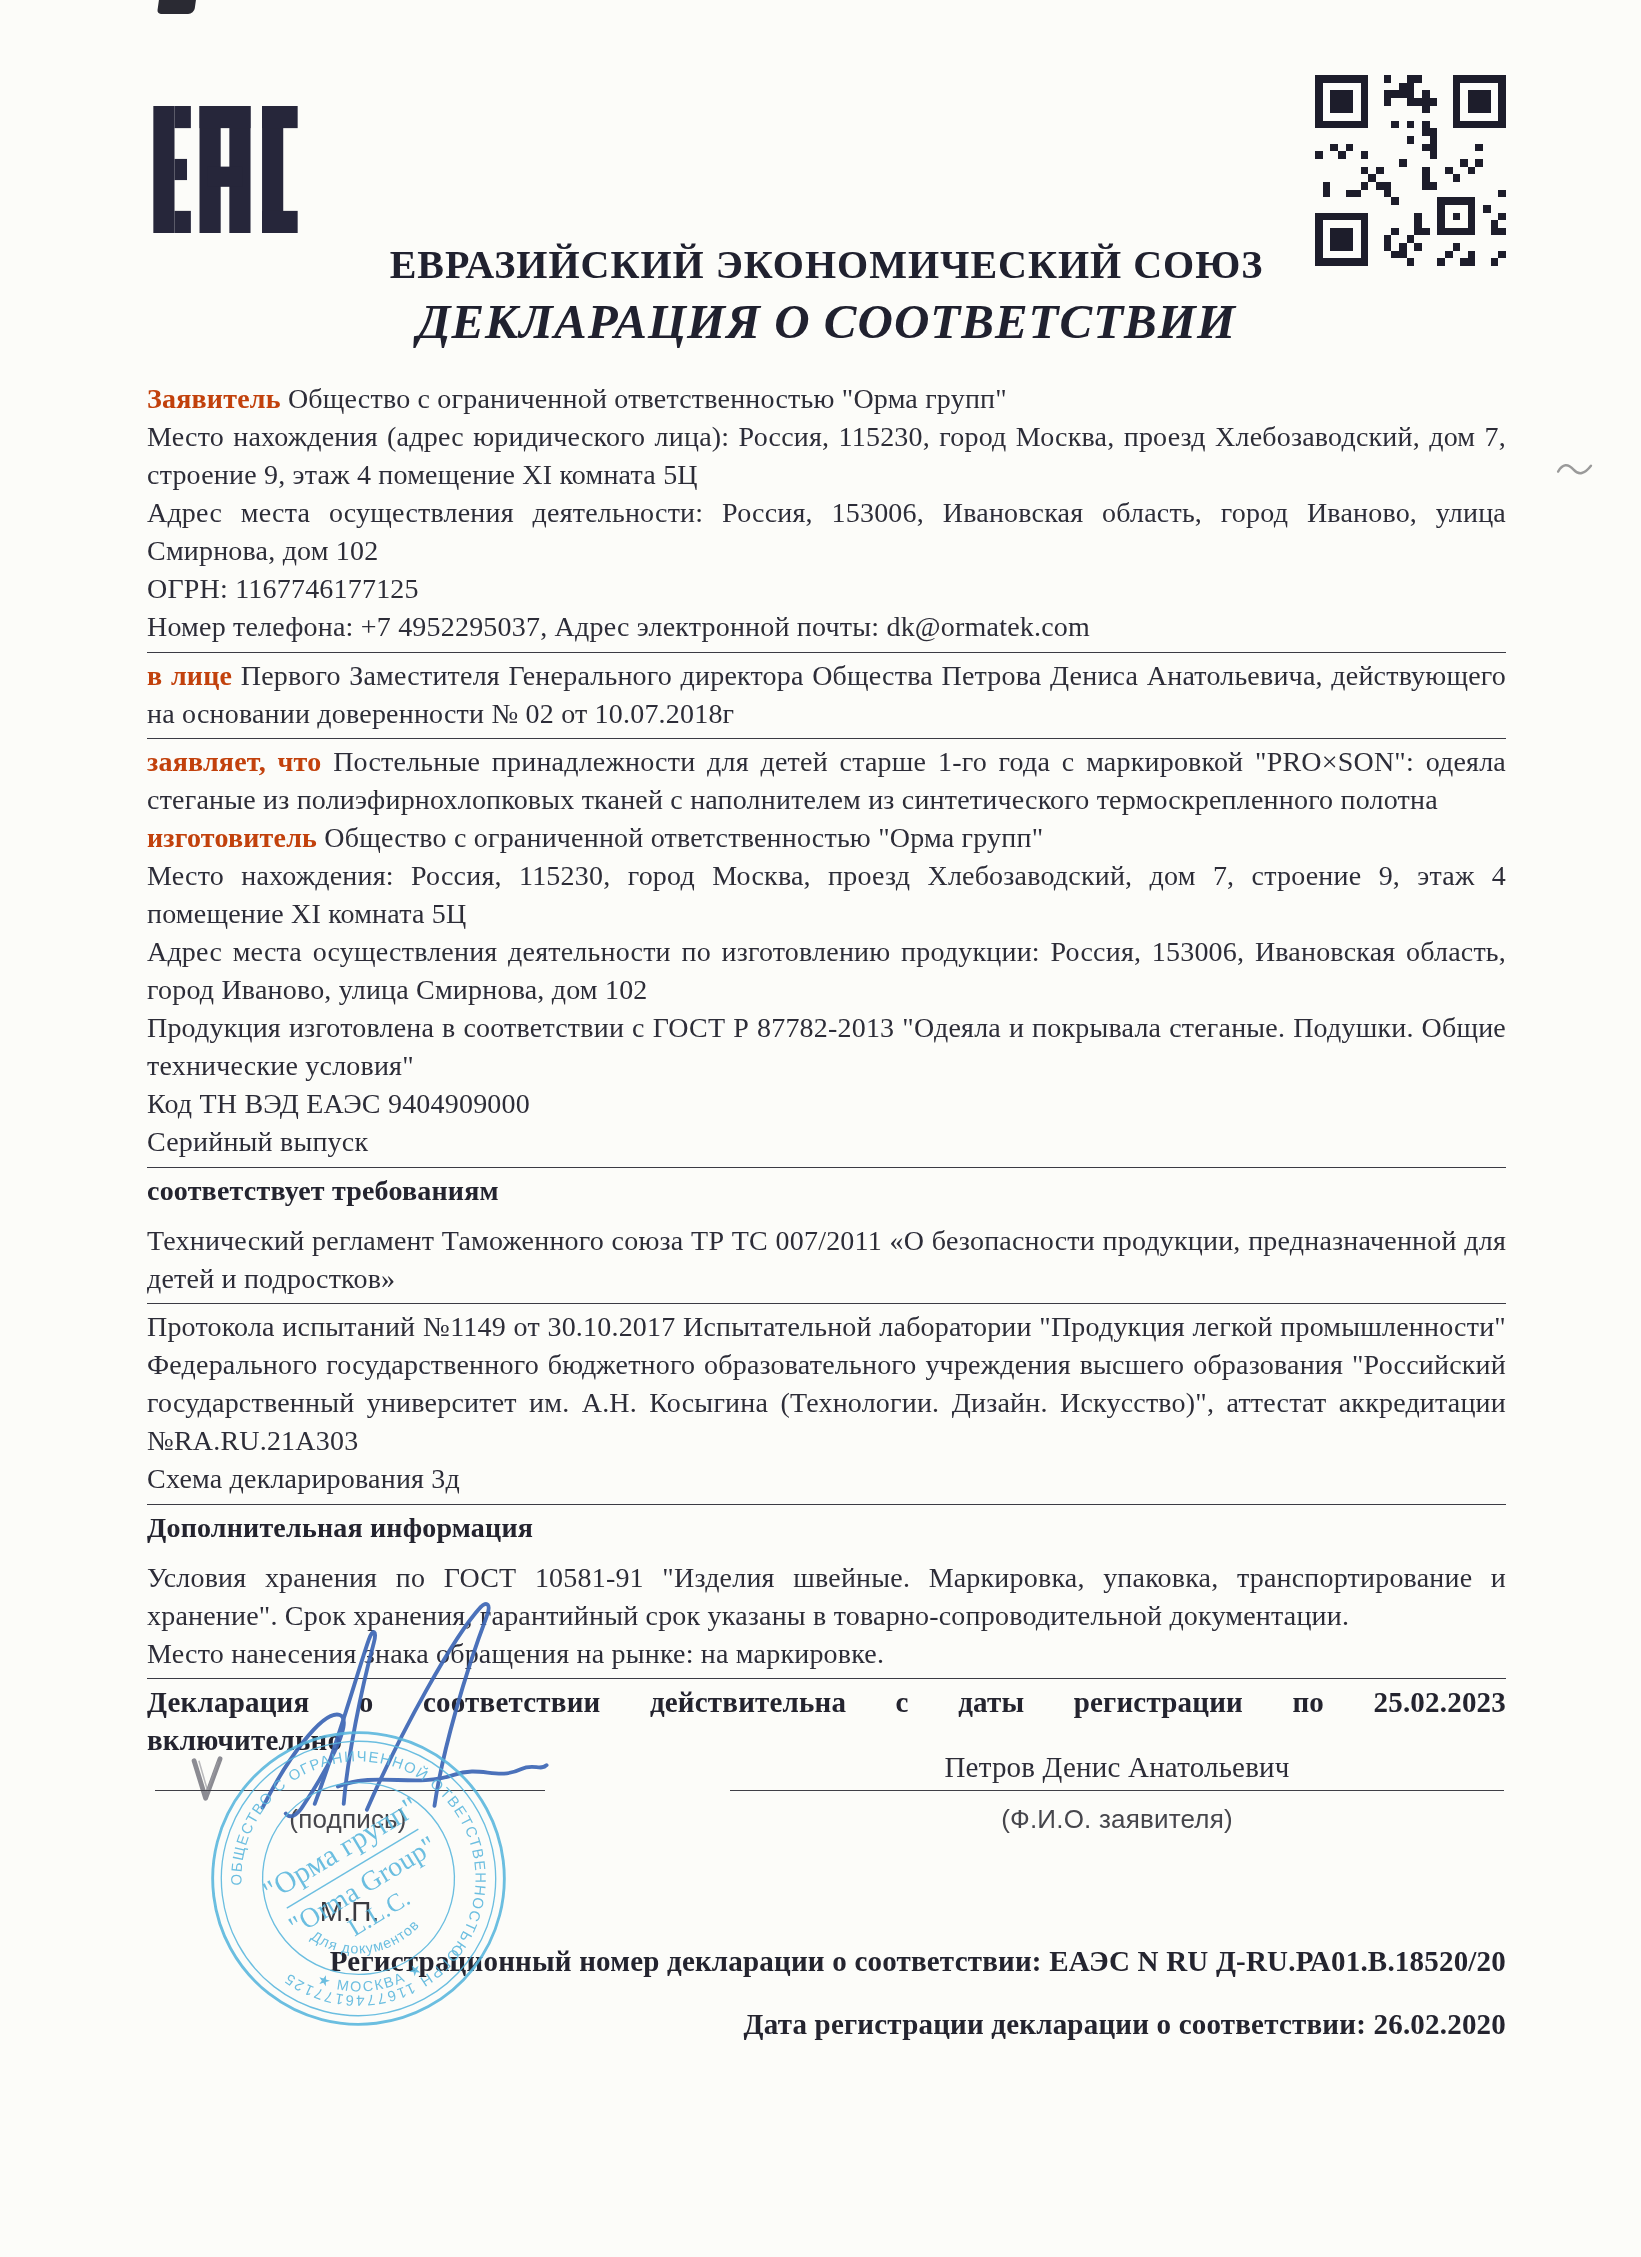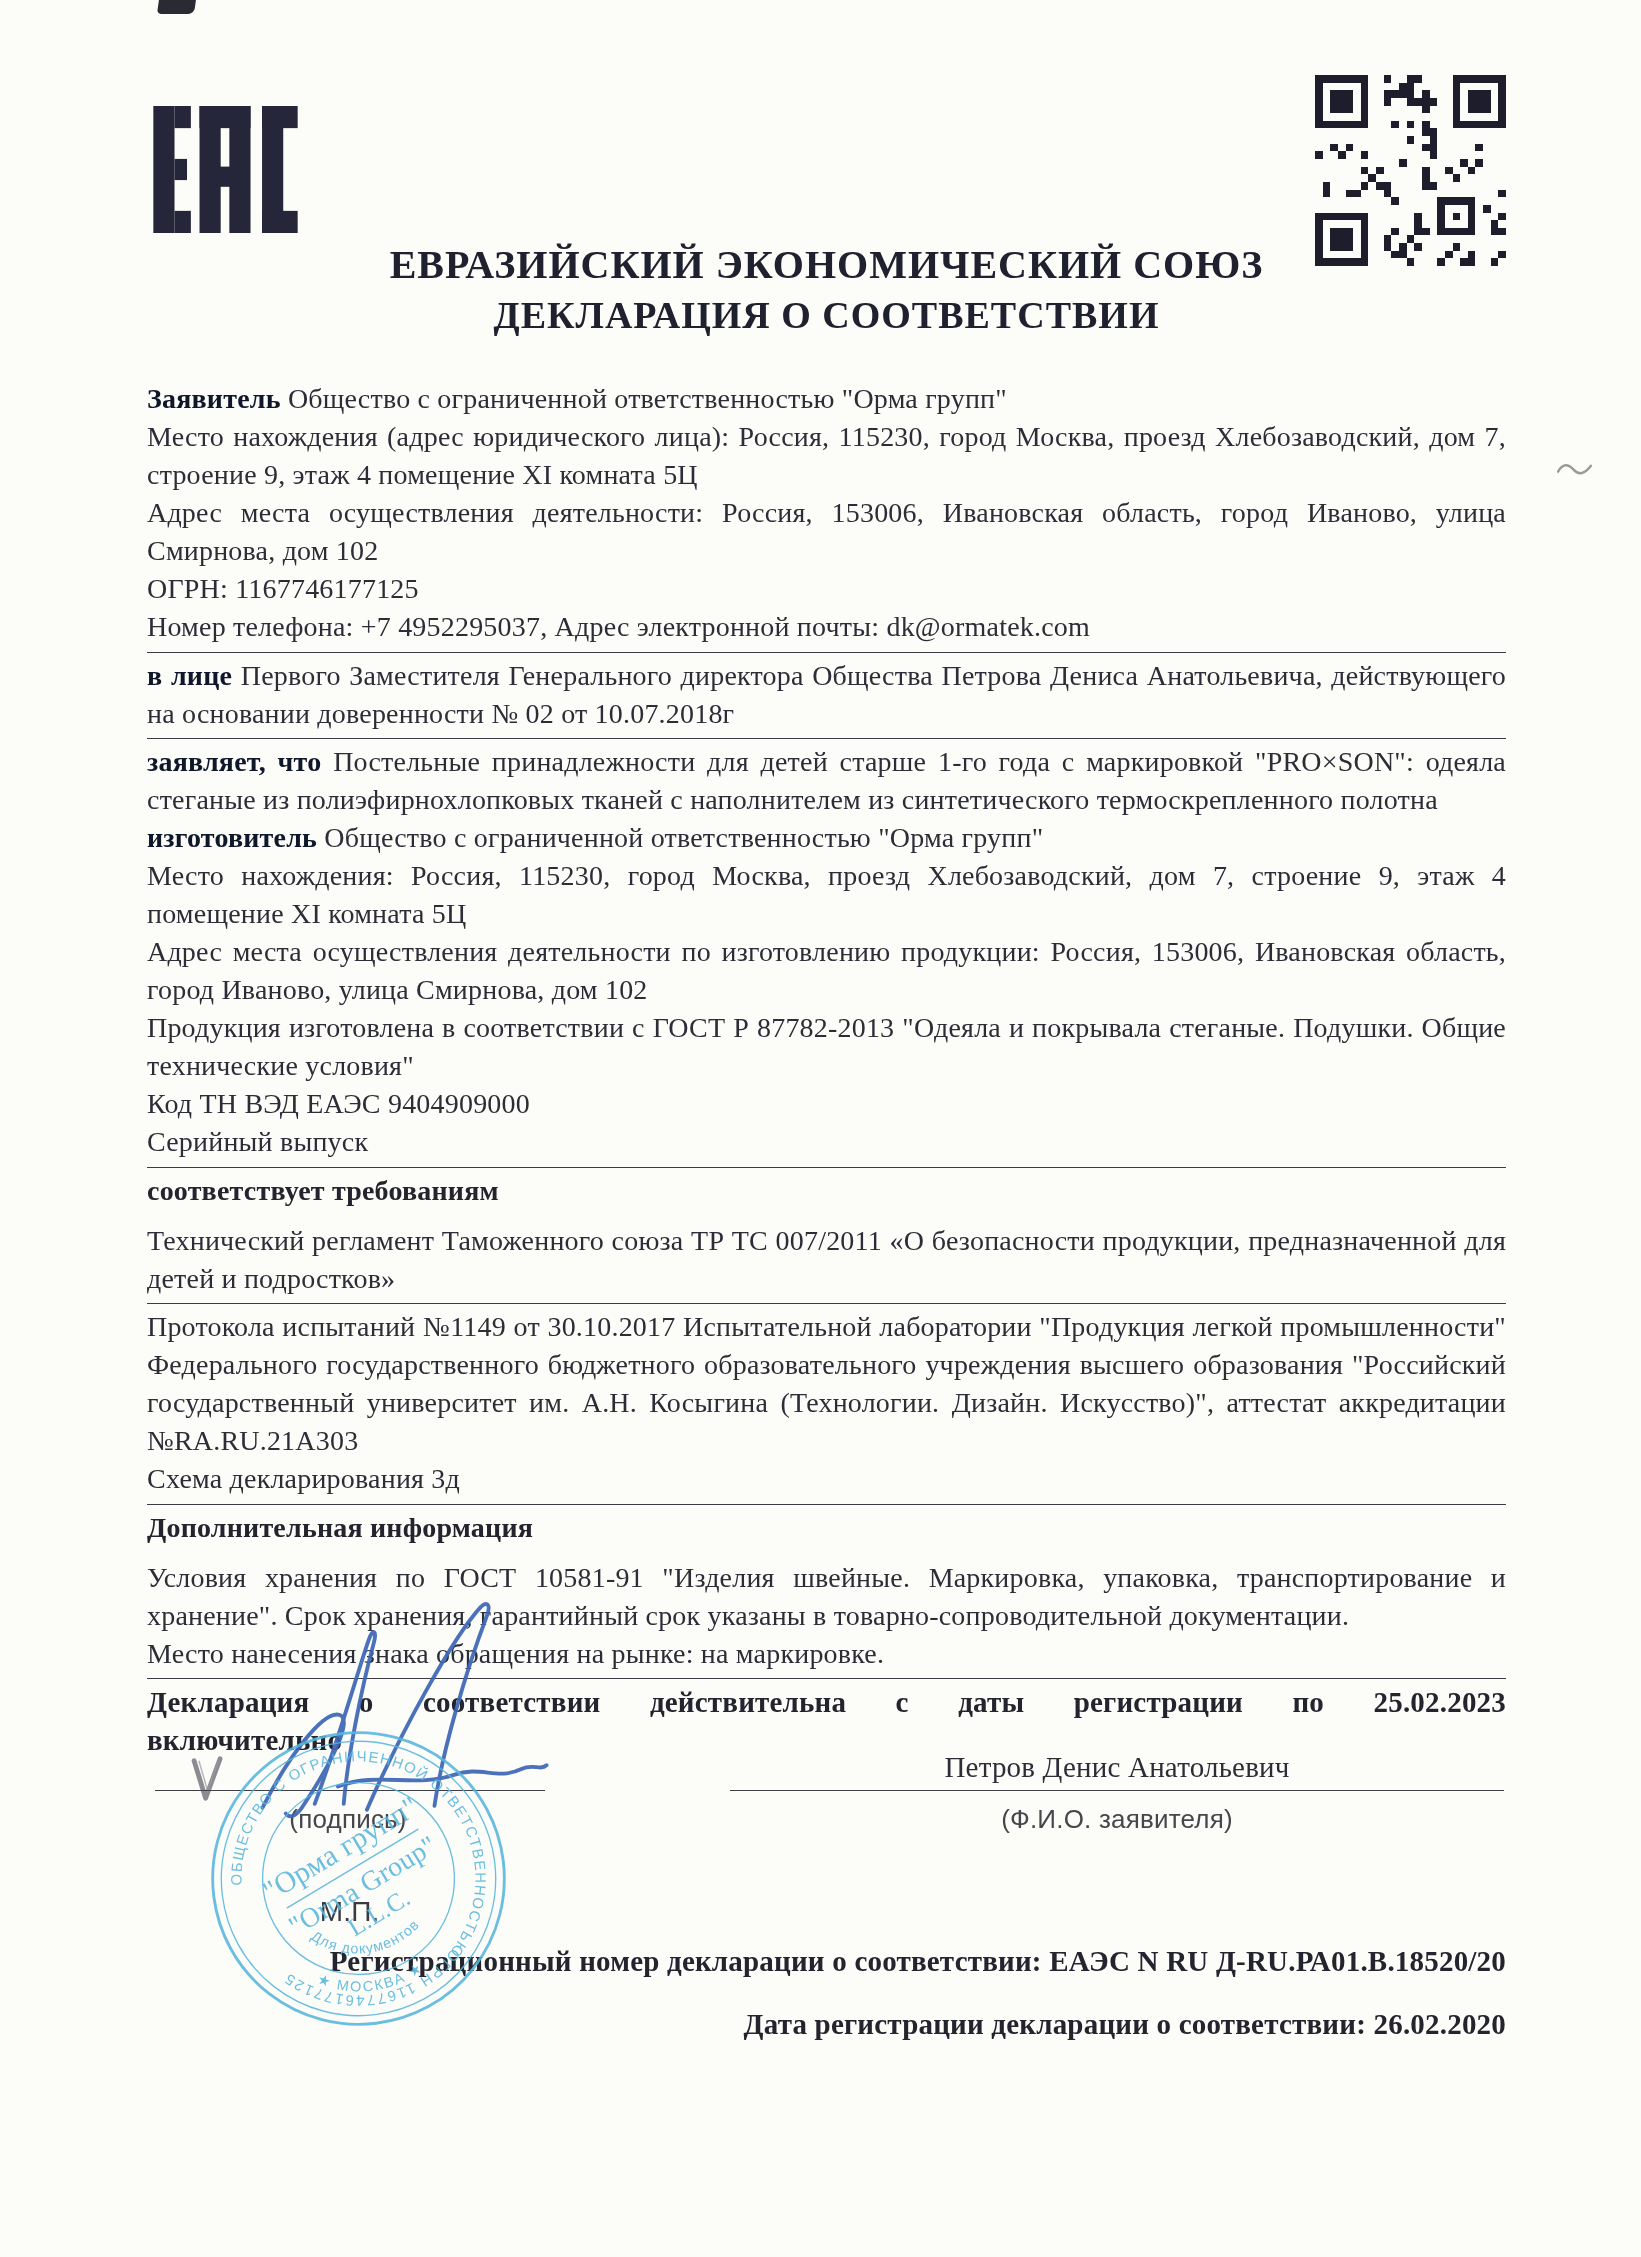--- a/index.html
+++ b/index.html
@@ -11,28 +11,28 @@
     padding-left:32px;
   }
   
   .eac-logo{position:absolute;left:153px;top:106px;width:145px;height:127px;}
   .qr{position:absolute;left:1315px;top:75px;width:191px;height:191px;}
   .doc-title{
     position:absolute;left:147px;top:241px;width:1359px;text-align:center;
     font-weight:bold;color:#20212f;
   }
   .doc-title .t1{font-size:40px;letter-spacing:1px;line-height:1.2;}
-  .doc-title .t2{font-size:38px;letter-spacing:1px;line-height:1.2;margin-top:3.9px;}
+  .doc-title .t2{font-size:49px;letter-spacing:1px;line-height:1.2;margin-top:3.9px;font-style:italic;}
   
   .content{
     position:absolute;left:147px;top:380px;width:1359px;
     font-size:28px;line-height:38px;text-align:justify;letter-spacing:0.2px;
   }
   .content p{margin:0;}
-  .lead{font-weight:bold;color:#0f172a;}
+  .lead{font-weight:bold;color:#c2410c;}
   hr.rule{border:none;border-top:1.9px solid #3b3b44;margin:5.8px 0 3.9px 0;}
   p.heading{font-weight:bold;color:#24242f;margin:0 0 11.6px 0;text-align:left;}
   .single{text-align:left;}
   
   .validity-1{font-weight:bold;font-size:29px;text-align:justify;text-align-last:justify;color:#24242f;}
   .validity-2{font-weight:bold;font-size:29px;text-align:left;color:#24242f;}
   
   .sig-area{position:relative;height:169px;margin-top:9.7px;}
   .sig-line{position:absolute;top:21px;border-top:1.9px solid #3f3f46;}
   .sig-line.left{left:7.7px;width:390px;}

